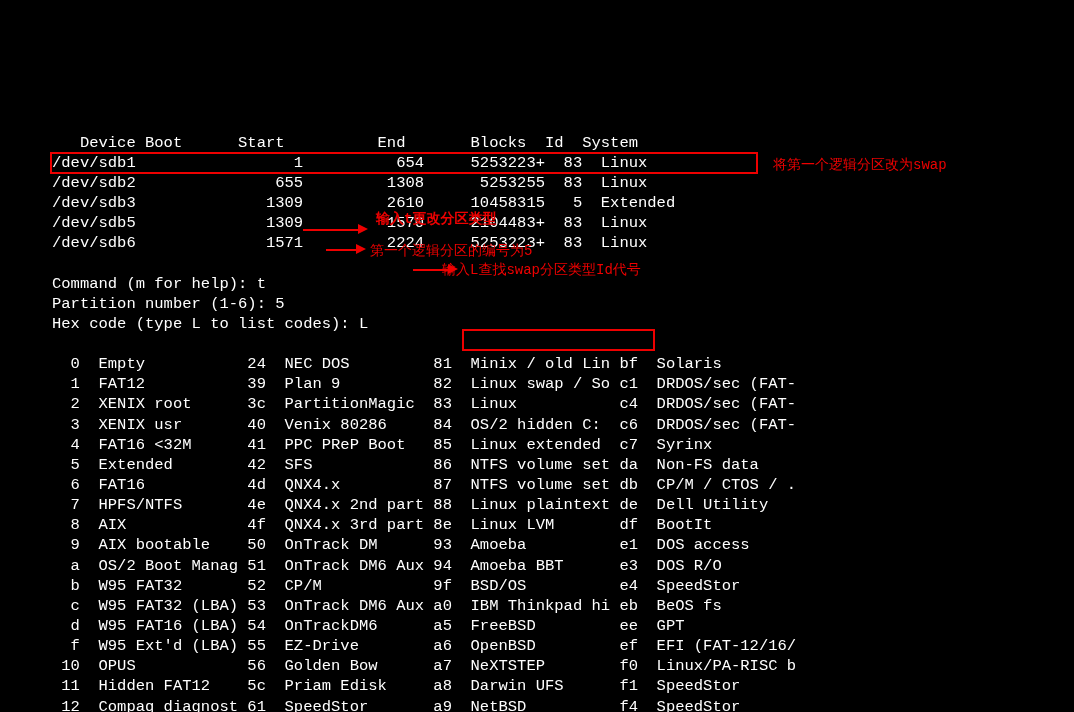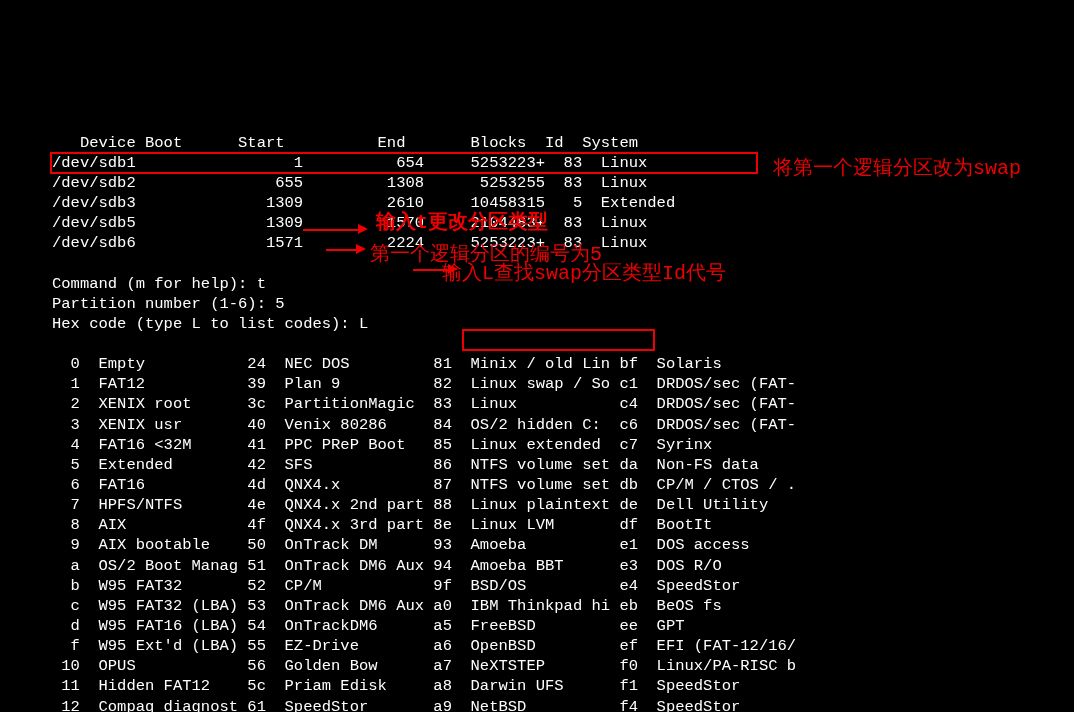--- a/index.html
+++ b/index.html
@@ -17,21 +17,21 @@
       position: relative;
     }
     .highlight-box {
       border: 2px solid #e00;
       position: absolute;
       pointer-events: none;
     }
     .annot {
       color: #e00;
       position: absolute;
-      font-size: 20px;
+      font-size: 14px;
       white-space: nowrap;
     }
     .arrow-line {
       position: absolute;
       background: #e00;
       height: 2px;
     }
     .arrow-head {
       position: absolute;
       width: 0;

